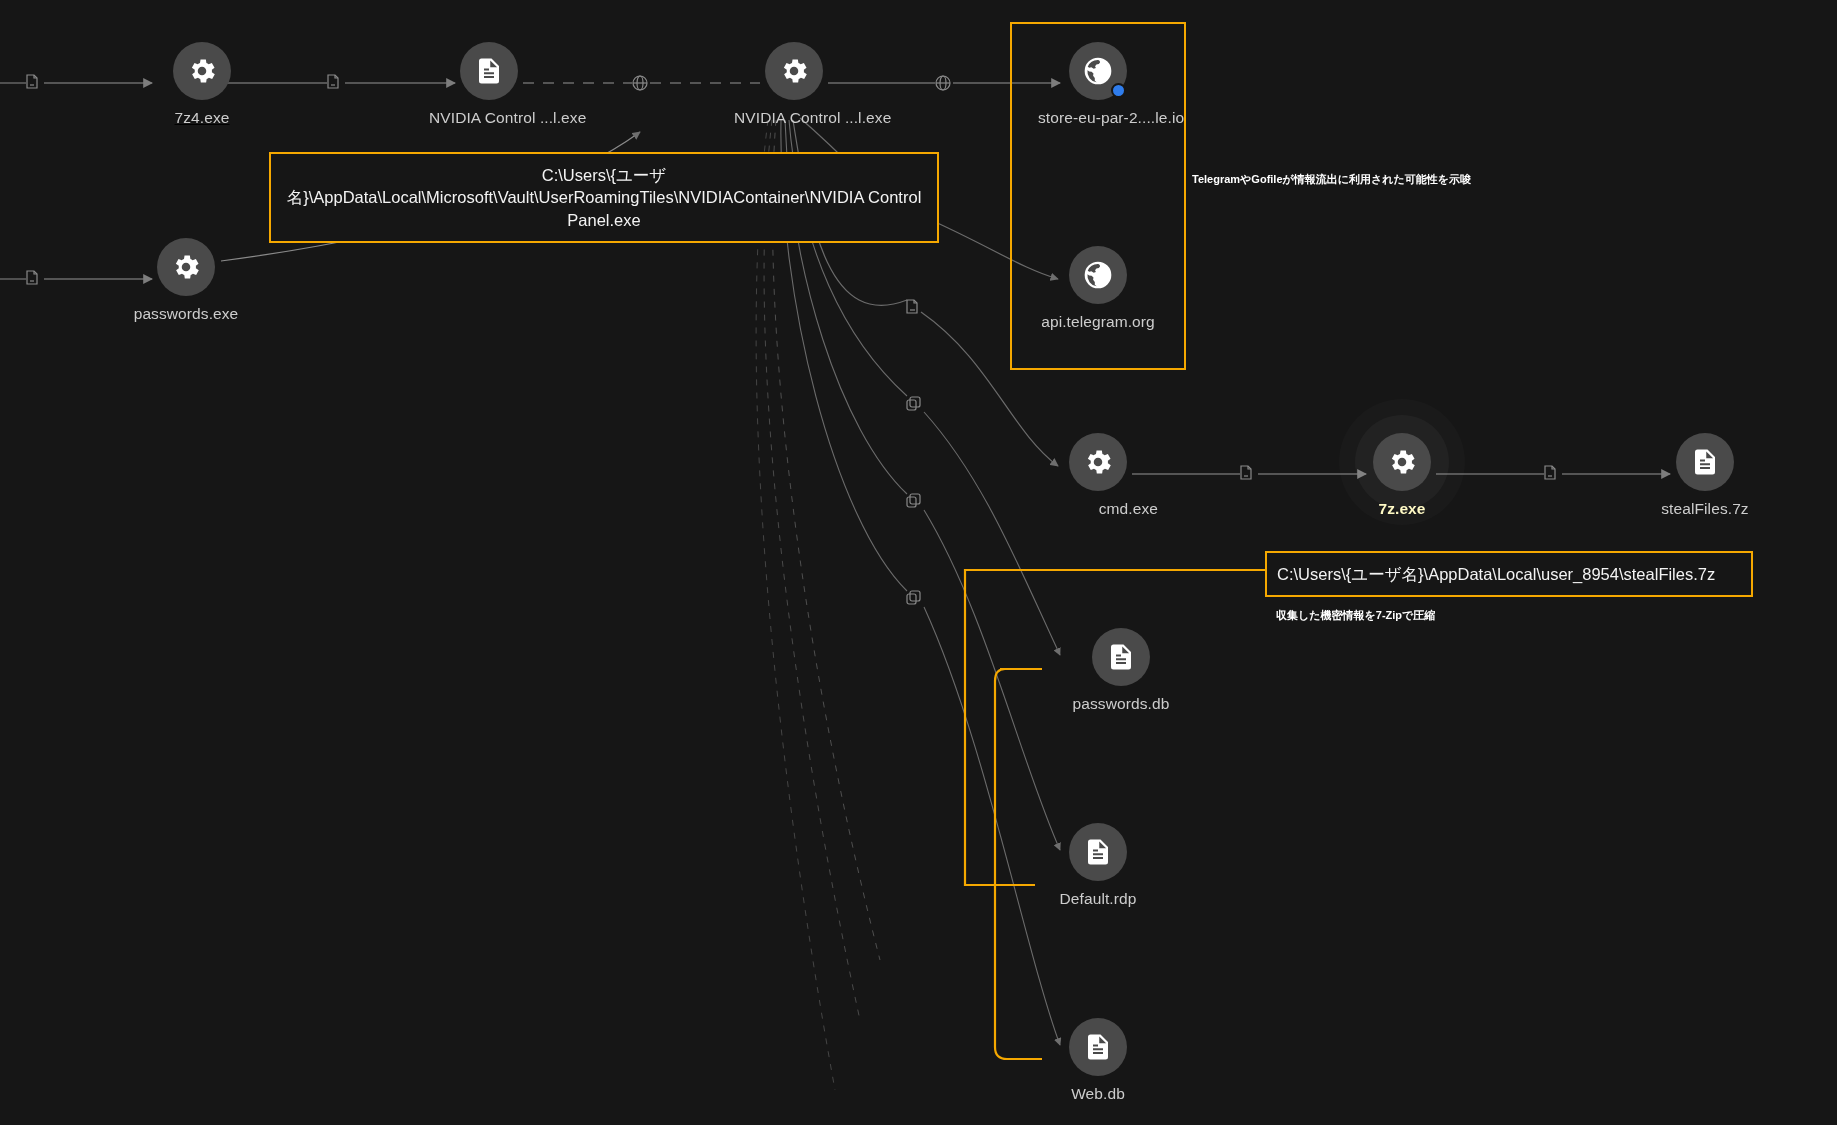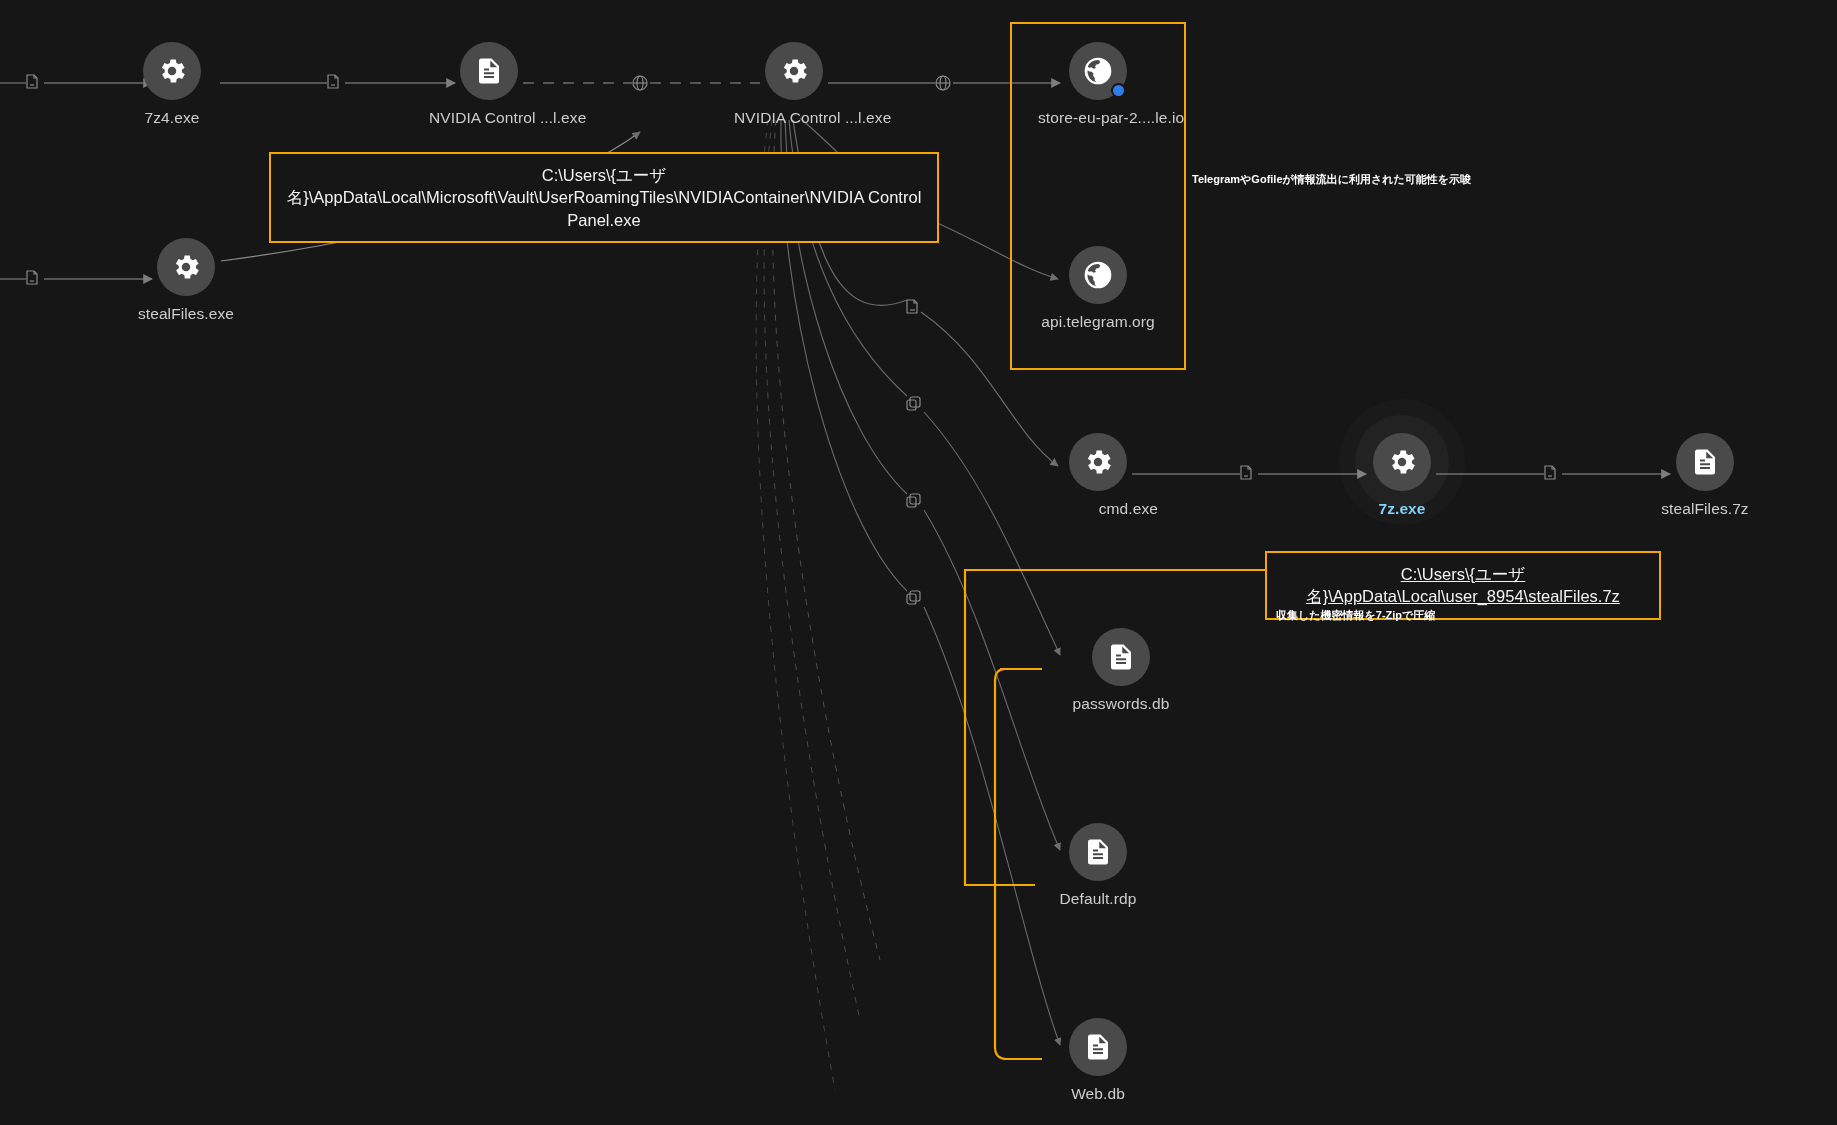--- a/index.html
+++ b/index.html
@@ -47,21 +47,21 @@
   }
   .node .bubble svg { display: block; }
   .node .label {
     margin-top: 9px;
     font-size: 15.5px;
     color: #cdcdcd;
     letter-spacing: 0.1px;
     white-space: nowrap;
   }
   .node.highlight .label {
-    color: #7dd3fc;
+    color: #fef9c3;
     font-weight: bold;
   }
   .badge-dot {
     position: absolute;
     right: 1px;
     bottom: 2px;
     width: 11px;
     height: 11px;
     border-radius: 50%;
     background: #2f7ded;
@@ -154,21 +154,21 @@
     </g>
 
     <path d="M 1265 570 L 965 570 L 965 885 L 1035 885" stroke="#f5a800" stroke-width="2.2" fill="none"></path>
 
     <path d="M 1000 669 L 1005 669 Q 995 669 995 681 L 995 1047 Q 995 1059 1007 1059 L 1042 1059" stroke="#f5a800" stroke-width="2.2" fill="none"></path>
     <path d="M 1000 669 L 1042 669" stroke="#f5a800" stroke-width="2.2" fill="none"></path>
   </svg>
 
   <div class="hl-region" style="left:1010px; top:22px; width:176px; height:348px;"></div>
 
-  <div class="node" style="left:172px; top:83px;">
+  <div class="node" style="left:202px; top:83px;text-decoration:underline;">
     <div class="bubble">
       <span>
         <svg width="32" height="32" viewBox="0 0 24 24" fill="#ffffff">
           <path d="M19.4 13a7.6 7.6 0 0 0 0-2l2-1.5-2-3.5-2.4 1a7.6 7.6 0 0 0-1.7-1l-.4-2.6h-4l-.4 2.6a7.6 7.6 0 0 0-1.7 1l-2.4-1-2 3.5L6.6 11a7.6 7.6 0 0 0 0 2l-2 1.5 2 3.5 2.4-1a7.6 7.6 0 0 0 1.7 1l.4 2.6h4l.4-2.6a7.6 7.6 0 0 0 1.7-1l2.4 1 2-3.5zM12 15.2A3.2 3.2 0 1 1 15.2 12 3.2 3.2 0 0 1 12 15.2z"></path>
         </svg>
       </span>
     </div>
     <div class="label">7z4.exe</div>
   </div>
 
@@ -195,21 +195,21 @@
   </div>
 
   <div class="node" style="left:186px; top:279px;">
     <div class="bubble">
       <span>
         <svg width="32" height="32" viewBox="0 0 24 24" fill="#ffffff">
           <path d="M19.4 13a7.6 7.6 0 0 0 0-2l2-1.5-2-3.5-2.4 1a7.6 7.6 0 0 0-1.7-1l-.4-2.6h-4l-.4 2.6a7.6 7.6 0 0 0-1.7 1l-2.4-1-2 3.5L6.6 11a7.6 7.6 0 0 0 0 2l-2 1.5 2 3.5 2.4-1a7.6 7.6 0 0 0 1.7 1l.4 2.6h4l.4-2.6a7.6 7.6 0 0 0 1.7-1l2.4 1 2-3.5zM12 15.2A3.2 3.2 0 1 1 15.2 12 3.2 3.2 0 0 1 12 15.2z"></path>
         </svg>
       </span>
     </div>
-    <div class="label">stealFiles.exe</div>
+    <div class="label">passwords.exe</div>
   </div>
 
   <div class="node" style="left:1098px; top:83px;">
     <div class="bubble">
       <span>
         <svg width="32" height="32" viewBox="0 0 24 24" fill="#ffffff">
           <path d="M12 2a10 10 0 1 0 10 10A10 10 0 0 0 12 2zm0 1.8c.9 0 1.6.9 1.5 1.9l-.9 1-1.8.4-1 1.3.6 1.4-1.6.5L7 9.1l-1.5.5-1.2-.8A8.2 8.2 0 0 1 12 3.8zm-7.9 7.6 1.3 1 1.8.1 1.4 1.4-.3 1.7 1.3 1.6v2.2l1.4 1.1A8.2 8.2 0 0 1 4.1 11.4zm11.6 8a8.2 8.2 0 0 0 4.4-6.2l-1.9-1.6-2 .3-1.4-1.1.6-1.7 1.9-.6 1.2 1 1.1-.7a8.2 8.2 0 0 0-.5-1.3l-1.4 1.1-1.8-1-2 .7-.6 1.8 1 1.6 2.2.3.3 2.1-1.6 1.3z"></path>
         </svg>
       </span>
       <span class="badge-dot"></span>
@@ -354,19 +354,19 @@
       </g>
       <g transform="translate(906,590)">
         <rect x="4" y="1" width="10" height="10" rx="2"></rect>
         <rect x="1" y="4" width="9" height="10" rx="2"></rect>
       </g>
     </g>
   </svg>
 
   <div class="anno-box" style="left:269px; top:152px; width:670px;">C:\Users\{ユーザ名}\AppData\Local\Microsoft\Vault\UserRoamingTiles\NVIDIAContainer\NVIDIA Control Panel.exe</div>
 
-  <div class="anno-box" style="left:1265px; top:551px; width:396px; text-align:center;text-decoration:underline;">C:\Users\{ユーザ名}\AppData\Local\user_8954\stealFiles.7z</div>
+  <div class="anno-box" style="left:1265px; top:551px; width:488px; text-align:left;">C:\Users\{ユーザ名}\AppData\Local\user_8954\stealFiles.7z</div>
 
   <div class="anno-caption" style="left:1192px; top:172px;">TelegramやGofileが情報流出に利用された可能性を示唆</div>
 
   <div class="anno-caption" style="left:1276px; top:608px;">収集した機密情報を7-Zipで圧縮</div>
 
 </div>
 
 </body></html>

